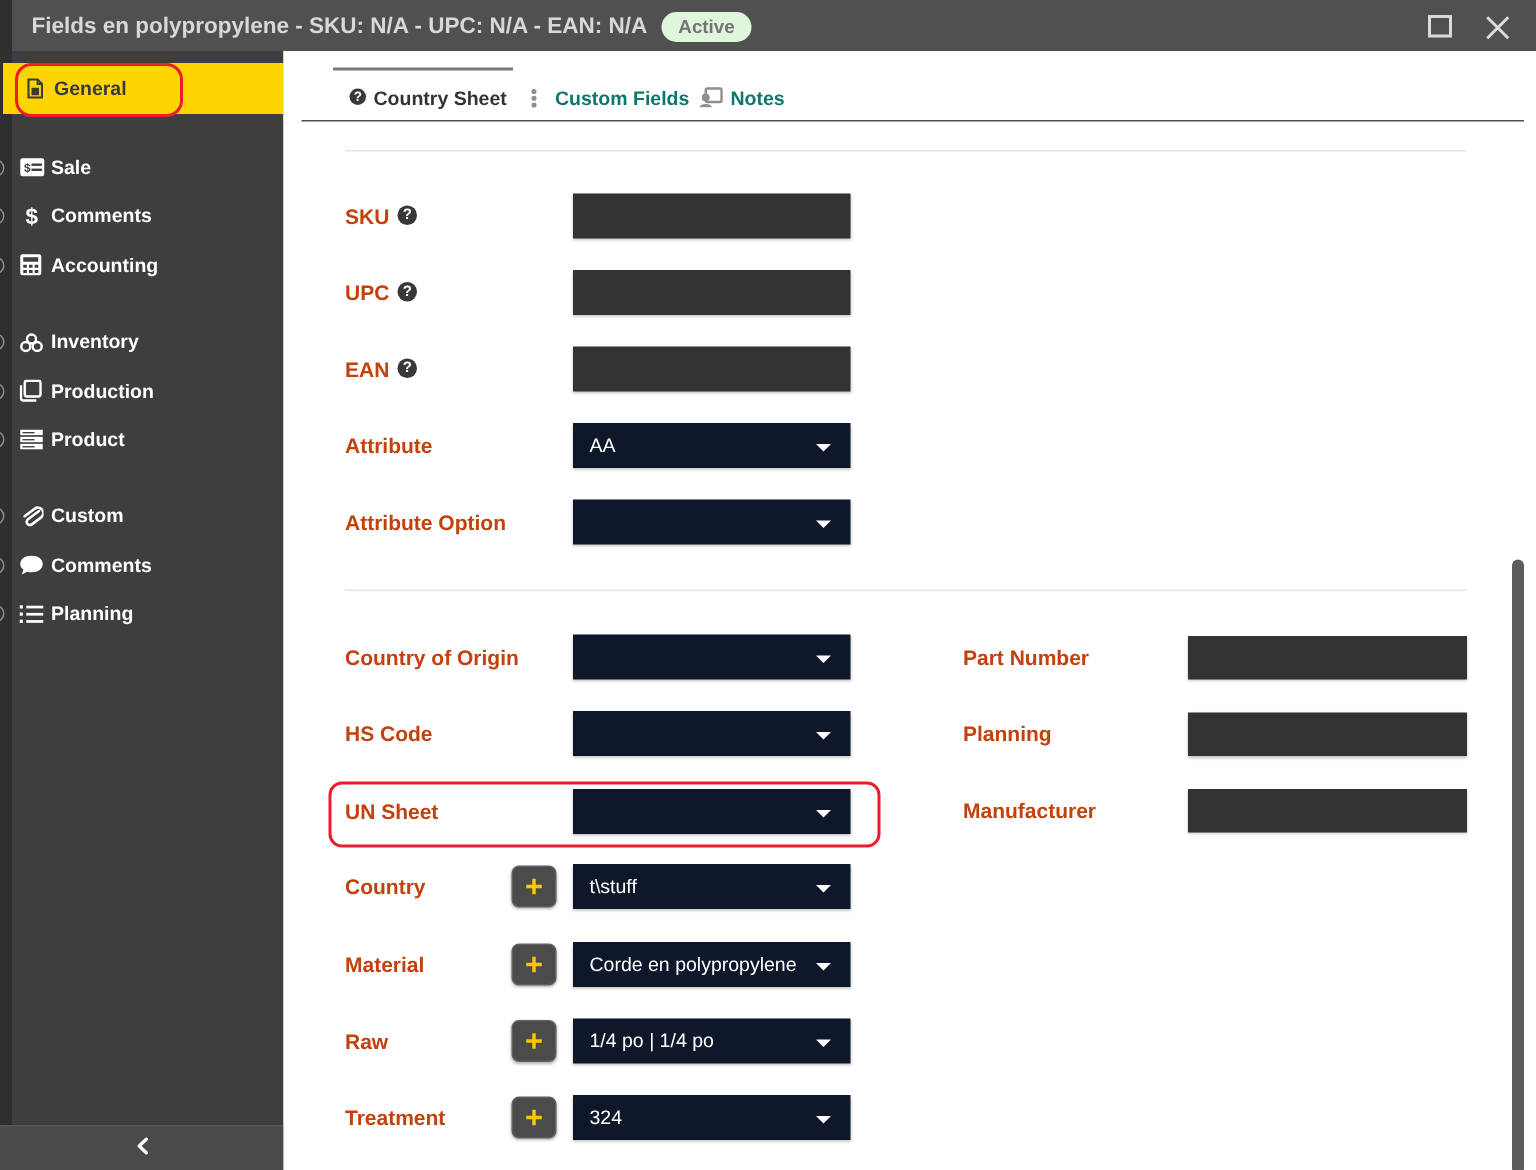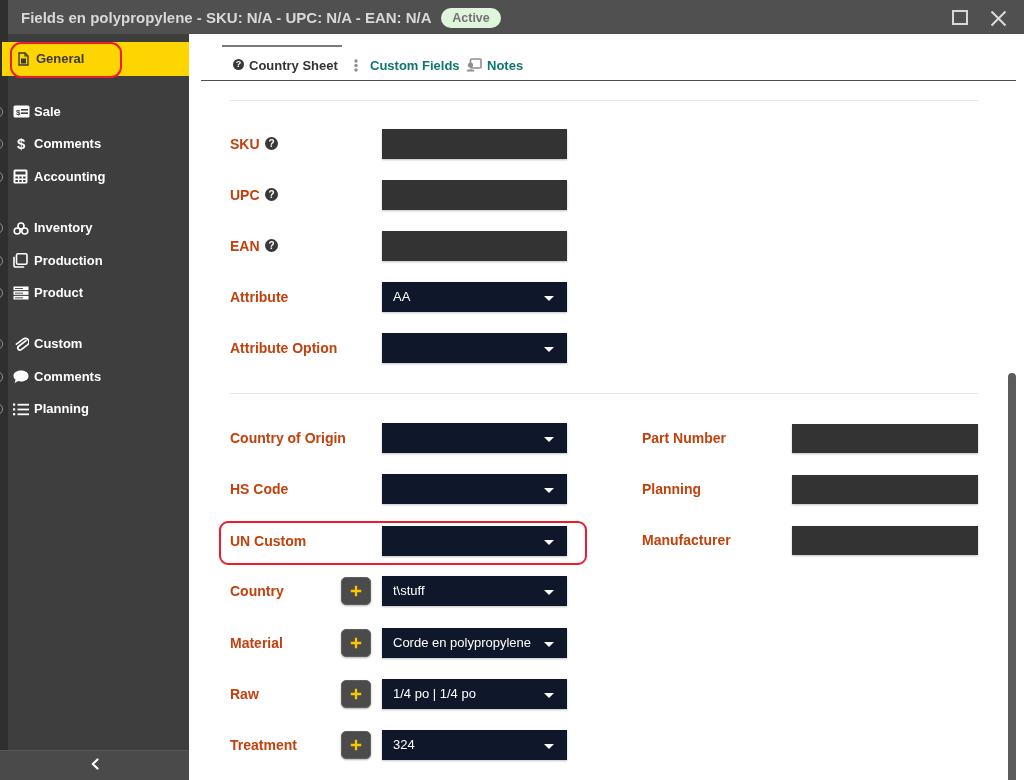--- a/index.html
+++ b/index.html
@@ -206,21 +206,21 @@
       <span class="tri"></span>
     </div>
     <div class="abs flabel" style="left:230px;top:423px">Country of Origin</div>
     <div class="abs fdrop" style="left:382px;top:423px">
       <span class="tri"></span>
     </div>
     <div class="abs flabel" style="left:230px;top:474px">HS Code</div>
     <div class="abs fdrop" style="left:382px;top:474px">
       <span class="tri"></span>
     </div>
-    <div class="abs flabel" style="left:230px;top:525.5px">UN Custom</div>
+    <div class="abs flabel" style="left:230px;top:525.5px">UN Sheet</div>
     <div class="abs fdrop" style="left:382px;top:525.5px">
       <span class="tri"></span>
     </div>
     <div class="abs flabel" style="left:230px;top:576px">Country</div>
     <div class="abs plusbtn" style="top:577px"><svg width="12" height="12" viewBox="0 0 12 12" style="margin-top:7px">
         <path d="M6 0.8 V11.2 M0.8 6 H11.2" stroke="#fec600" stroke-width="2.3"></path>
       </svg></div>
     <div class="abs fdrop" style="left:382px;top:576px">t\stuff<span class="tri"></span></div>
     <div class="abs flabel" style="left:230px;top:627.5px">Material</div>
     <div class="abs plusbtn" style="top:628.5px"><svg width="12" height="12" viewBox="0 0 12 12" style="margin-top:7px">

